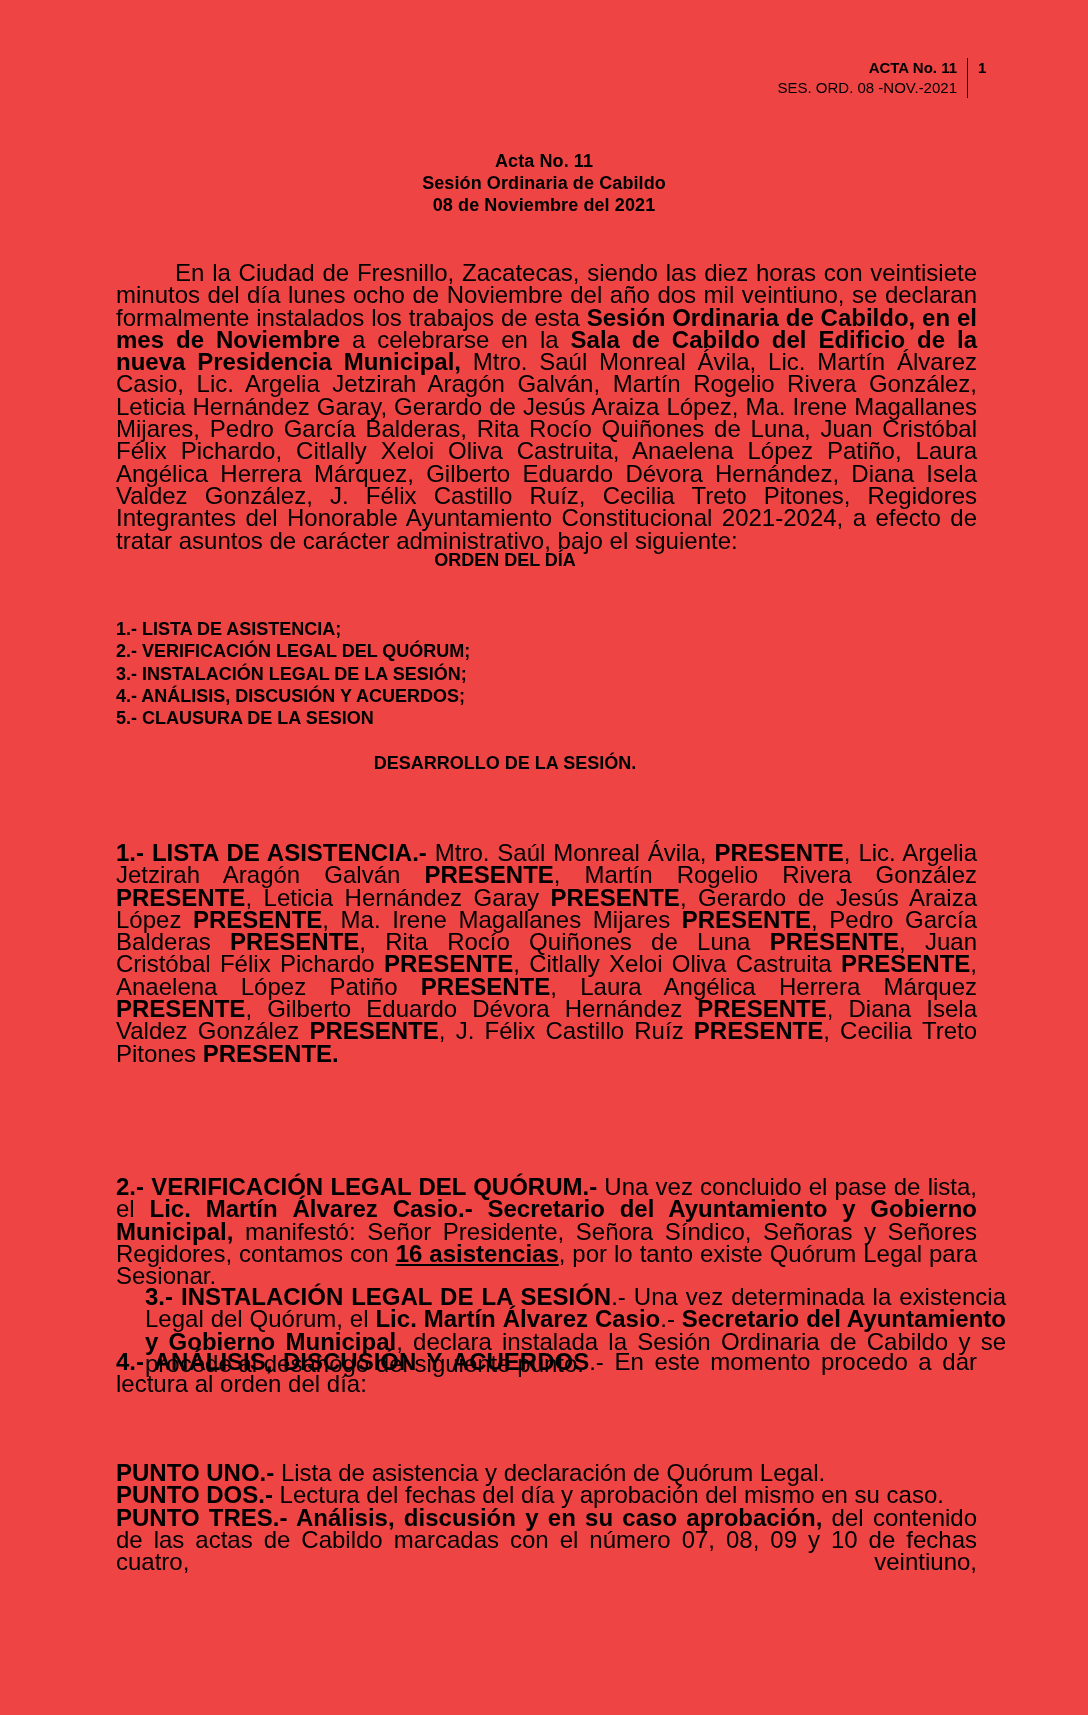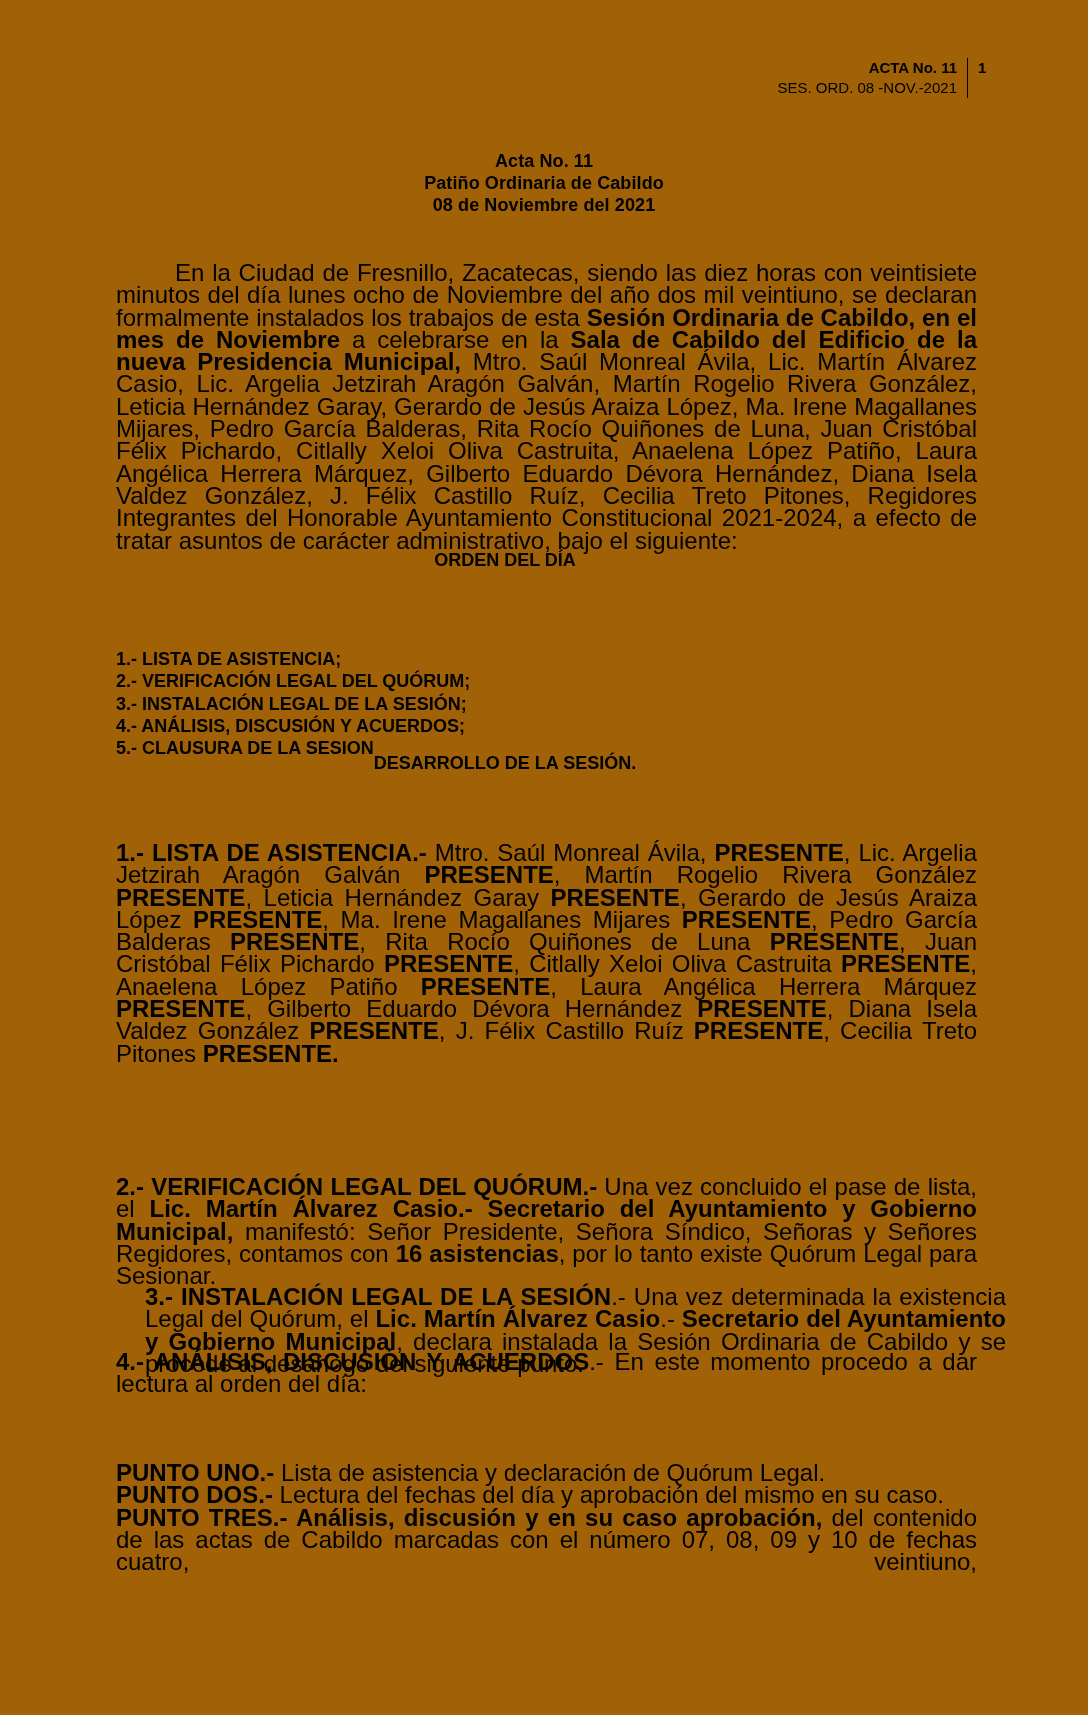--- a/index.html
+++ b/index.html
@@ -1,37 +1,37 @@
 <!DOCTYPE html>
 <html><head>
 <meta charset="utf-8">
 <style>
   html, body { margin: 0; padding: 0; background: #ffffff; }
   body { width: 1088px; height: 1715px; position: relative; overflow: hidden; color: #000; }
-  .page { position: absolute; left: 0; top: 0; width: 1088px; height: 1715px; background: #a16207; }
+  .page { position: absolute; left: 0; top: 0; width: 1088px; height: 1715px; background: #ef4444; }
 
   
   .hdr { position: absolute; top: 58px; right: 120px; text-align: right;
          font-family: "Liberation Sans", sans-serif; font-size: 15px; line-height: 20px;
          padding-right: 10px; border-right: 1.5px solid #000; }
   .hdr .acta { font-weight: bold; }
   .pagenum { position: absolute; top: 58px; left: 978px; font-family: "Liberation Sans", sans-serif;
              font-size: 15px; font-weight: bold; line-height: 20px; }
 
   
   .title { position: absolute; top: 150px; left: 0; width: 1088px; text-align: center;
            font-family: "Liberation Sans", sans-serif; font-weight: bold; font-size: 18px; line-height: 22px; }
   .title div { letter-spacing: 0.1px; }
 
   
   .body { position: absolute; left: 116px; width: 861px; font-family: "Liberation Sans", sans-serif;
           font-size: 24px; line-height: 22.3px; text-align: justify; }
   .body p { margin: 0; }
   .b { font-weight: bold; }
-  .u { }
+  .u { text-decoration: underline; }
   .indent { text-indent: 59px; }
 
   .heading { position: absolute; left: 0; width: 1010px; text-align: center;
              font-family: "Liberation Sans", sans-serif; font-size: 18px; font-weight: bold; line-height: 22px; }
 
   .agenda { position: absolute; left: 116px; font-family: "Liberation Sans", sans-serif; font-weight: bold;
             font-size: 18px; line-height: 22.3px; }
   .agenda div { white-space: nowrap; }
 
   .p-intro { top: 262px; }
@@ -49,30 +49,30 @@
 <div class="page">
 
   <div class="hdr">
     <div class="acta">ACTA No. 11</div>
     <div>SES. ORD. 08 -NOV.-2021</div>
   </div>
   <div class="pagenum">1</div>
 
   <div class="title">
     <div>Acta No. 11</div>
-    <div>Patiño Ordinaria de Cabildo</div>
+    <div>Sesión Ordinaria de Cabildo</div>
     <div>08 de Noviembre del 2021</div>
   </div>
 
   <div class="body p-intro">
     <p class="indent"><span>En la Ciudad de Fresnillo, Zacatecas, siendo las diez  horas con veintisiete minutos del día lunes ocho de Noviembre del año dos mil veintiuno, se declaran formalmente instalados los trabajos de esta </span><span class="b">Sesión Ordinaria de Cabildo, en el mes de Noviembre</span><span> a celebrarse en la </span><span class="b">Sala de Cabildo del Edificio de la nueva Presidencia Municipal,</span><span> Mtro. Saúl Monreal Ávila, Lic. Martín Álvarez Casio, Lic. Argelia Jetzirah Aragón Galván, Martín Rogelio Rivera González, Leticia Hernández Garay, Gerardo de Jesús Araiza López, Ma. Irene Magallanes Mijares, Pedro García Balderas, Rita Rocío Quiñones de Luna, Juan Cristóbal Félix Pichardo, Citlally Xeloi Oliva Castruita, Anaelena López Patiño, Laura Angélica Herrera Márquez, Gilberto Eduardo Dévora Hernández, Diana Isela Valdez González, J. Félix Castillo Ruíz, Cecilia Treto Pitones, Regidores Integrantes del Honorable Ayuntamiento Constitucional 2021-2024, a efecto de tratar asuntos de carácter administrativo, bajo el siguiente:</span></p>
   </div>
 
   <div class="heading" style="top:549px">ORDEN DEL DÍA</div>
-  <div class="agenda" style="top:648px">
+  <div class="agenda" style="top:618px">
     <div>1.- LISTA DE ASISTENCIA;</div>
     <div>2.- VERIFICACIÓN LEGAL DEL QUÓRUM;</div>
     <div>3.- INSTALACIÓN LEGAL DE LA SESIÓN;</div>
     <div>4.- ANÁLISIS, DISCUSIÓN Y ACUERDOS;</div>
     <div>5.- CLAUSURA DE LA SESION</div>
   </div>
 
   <div class="heading" style="top:752px">DESARROLLO DE LA SESIÓN.</div>
 
   <div class="body p-asist">

